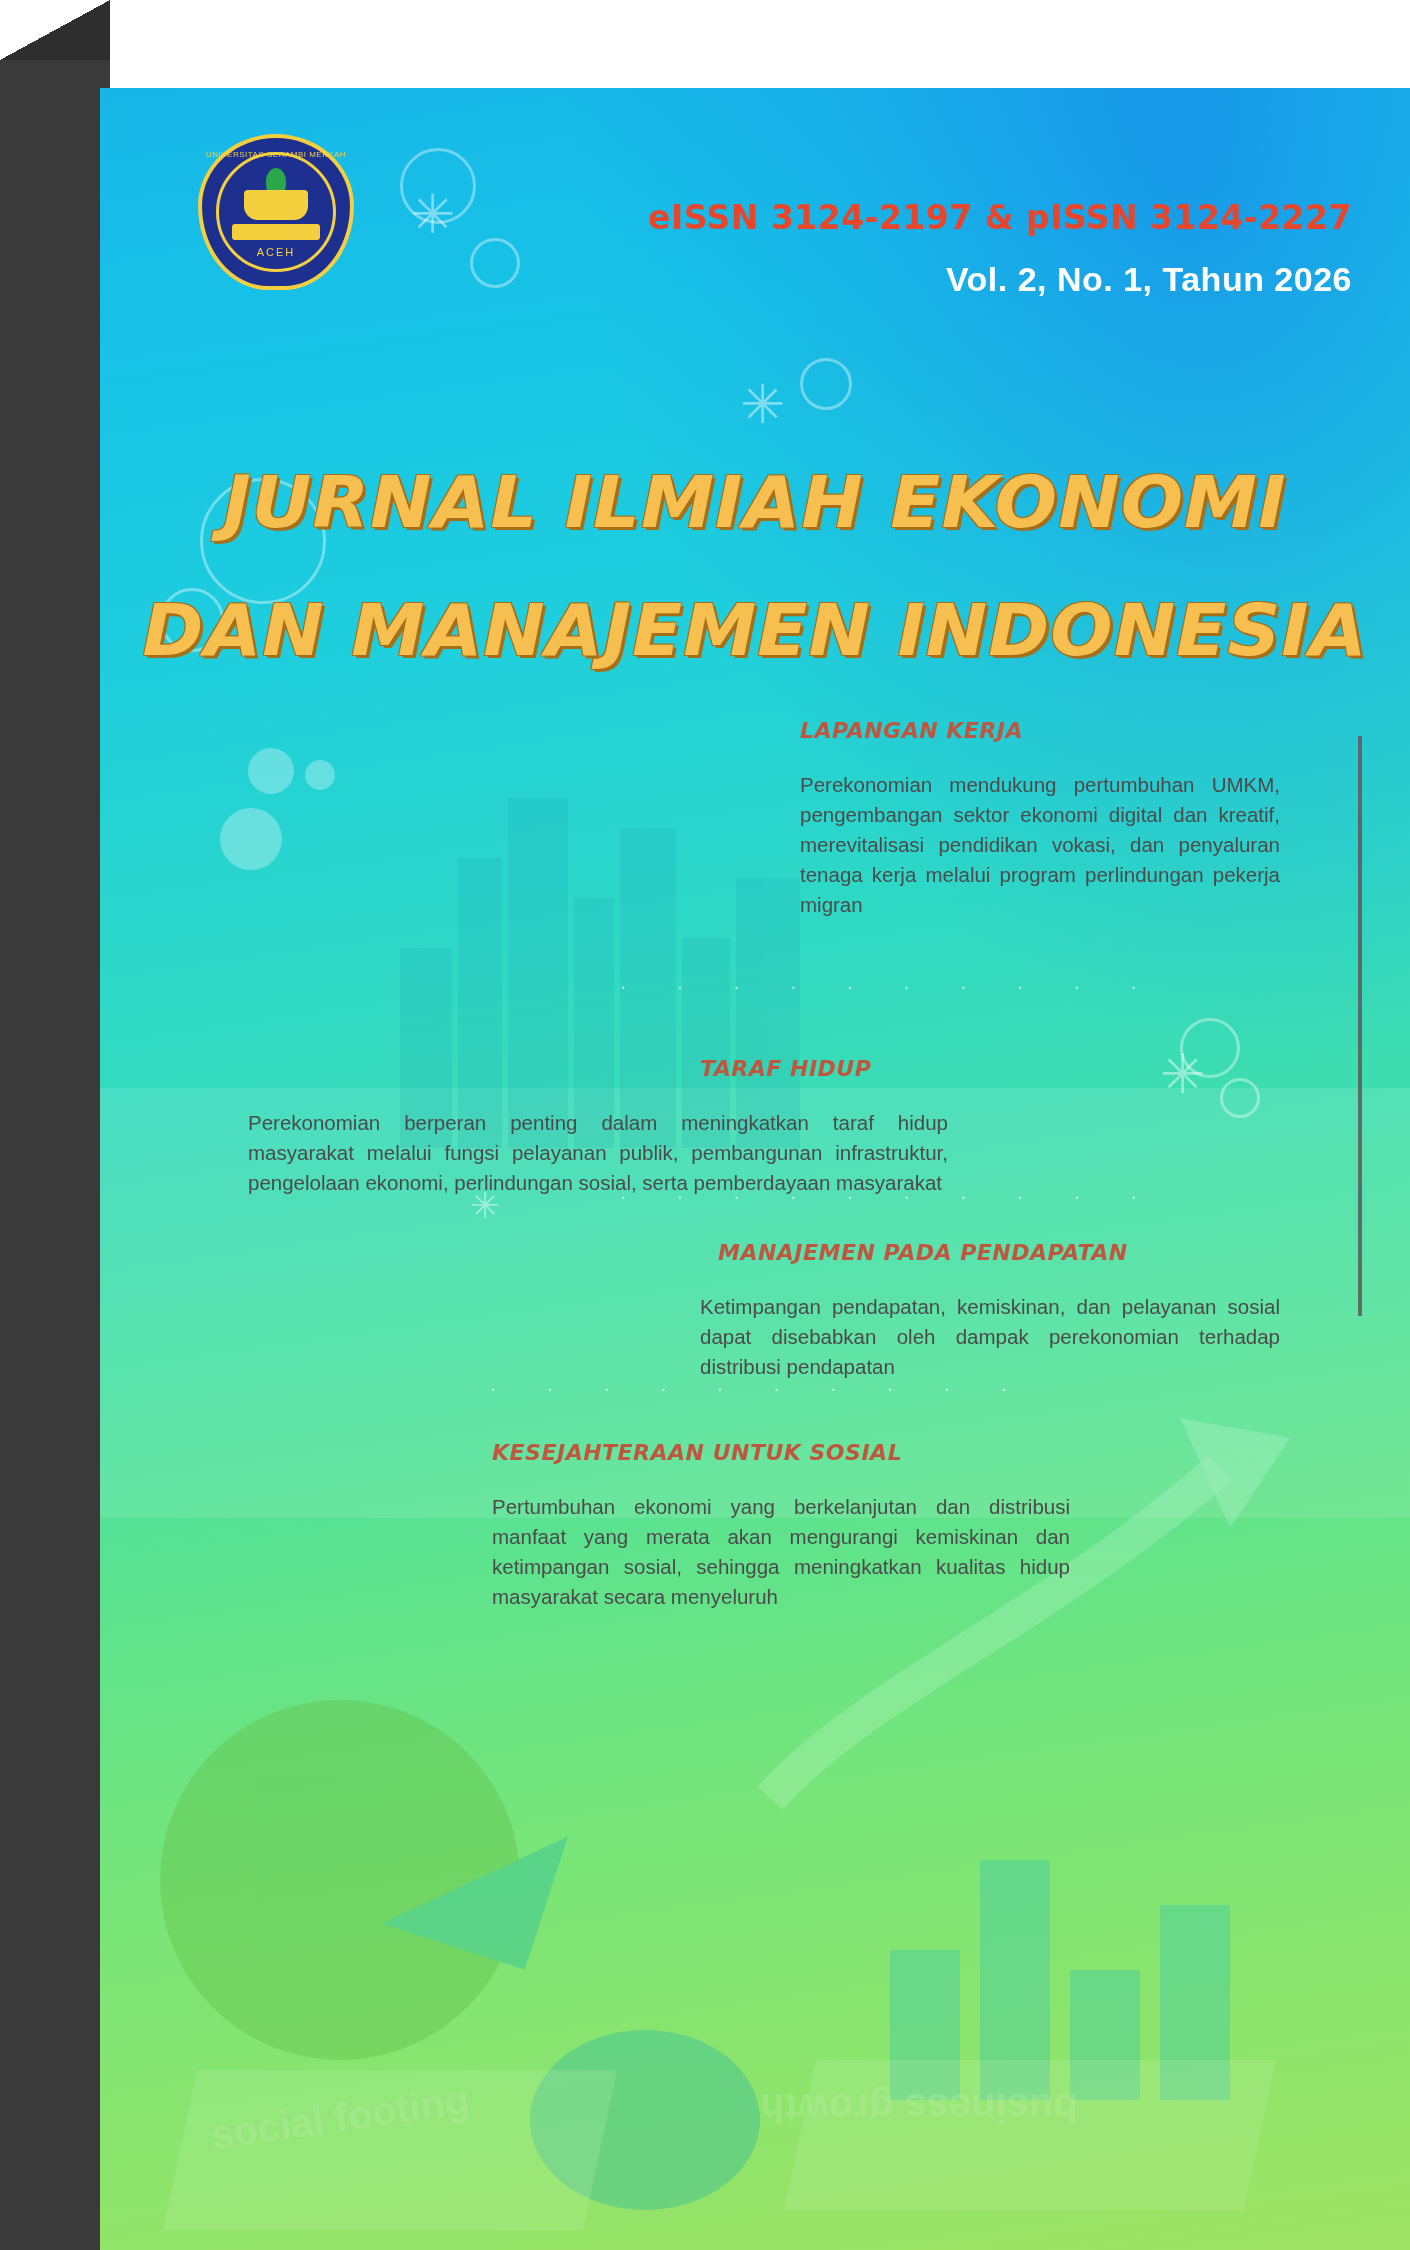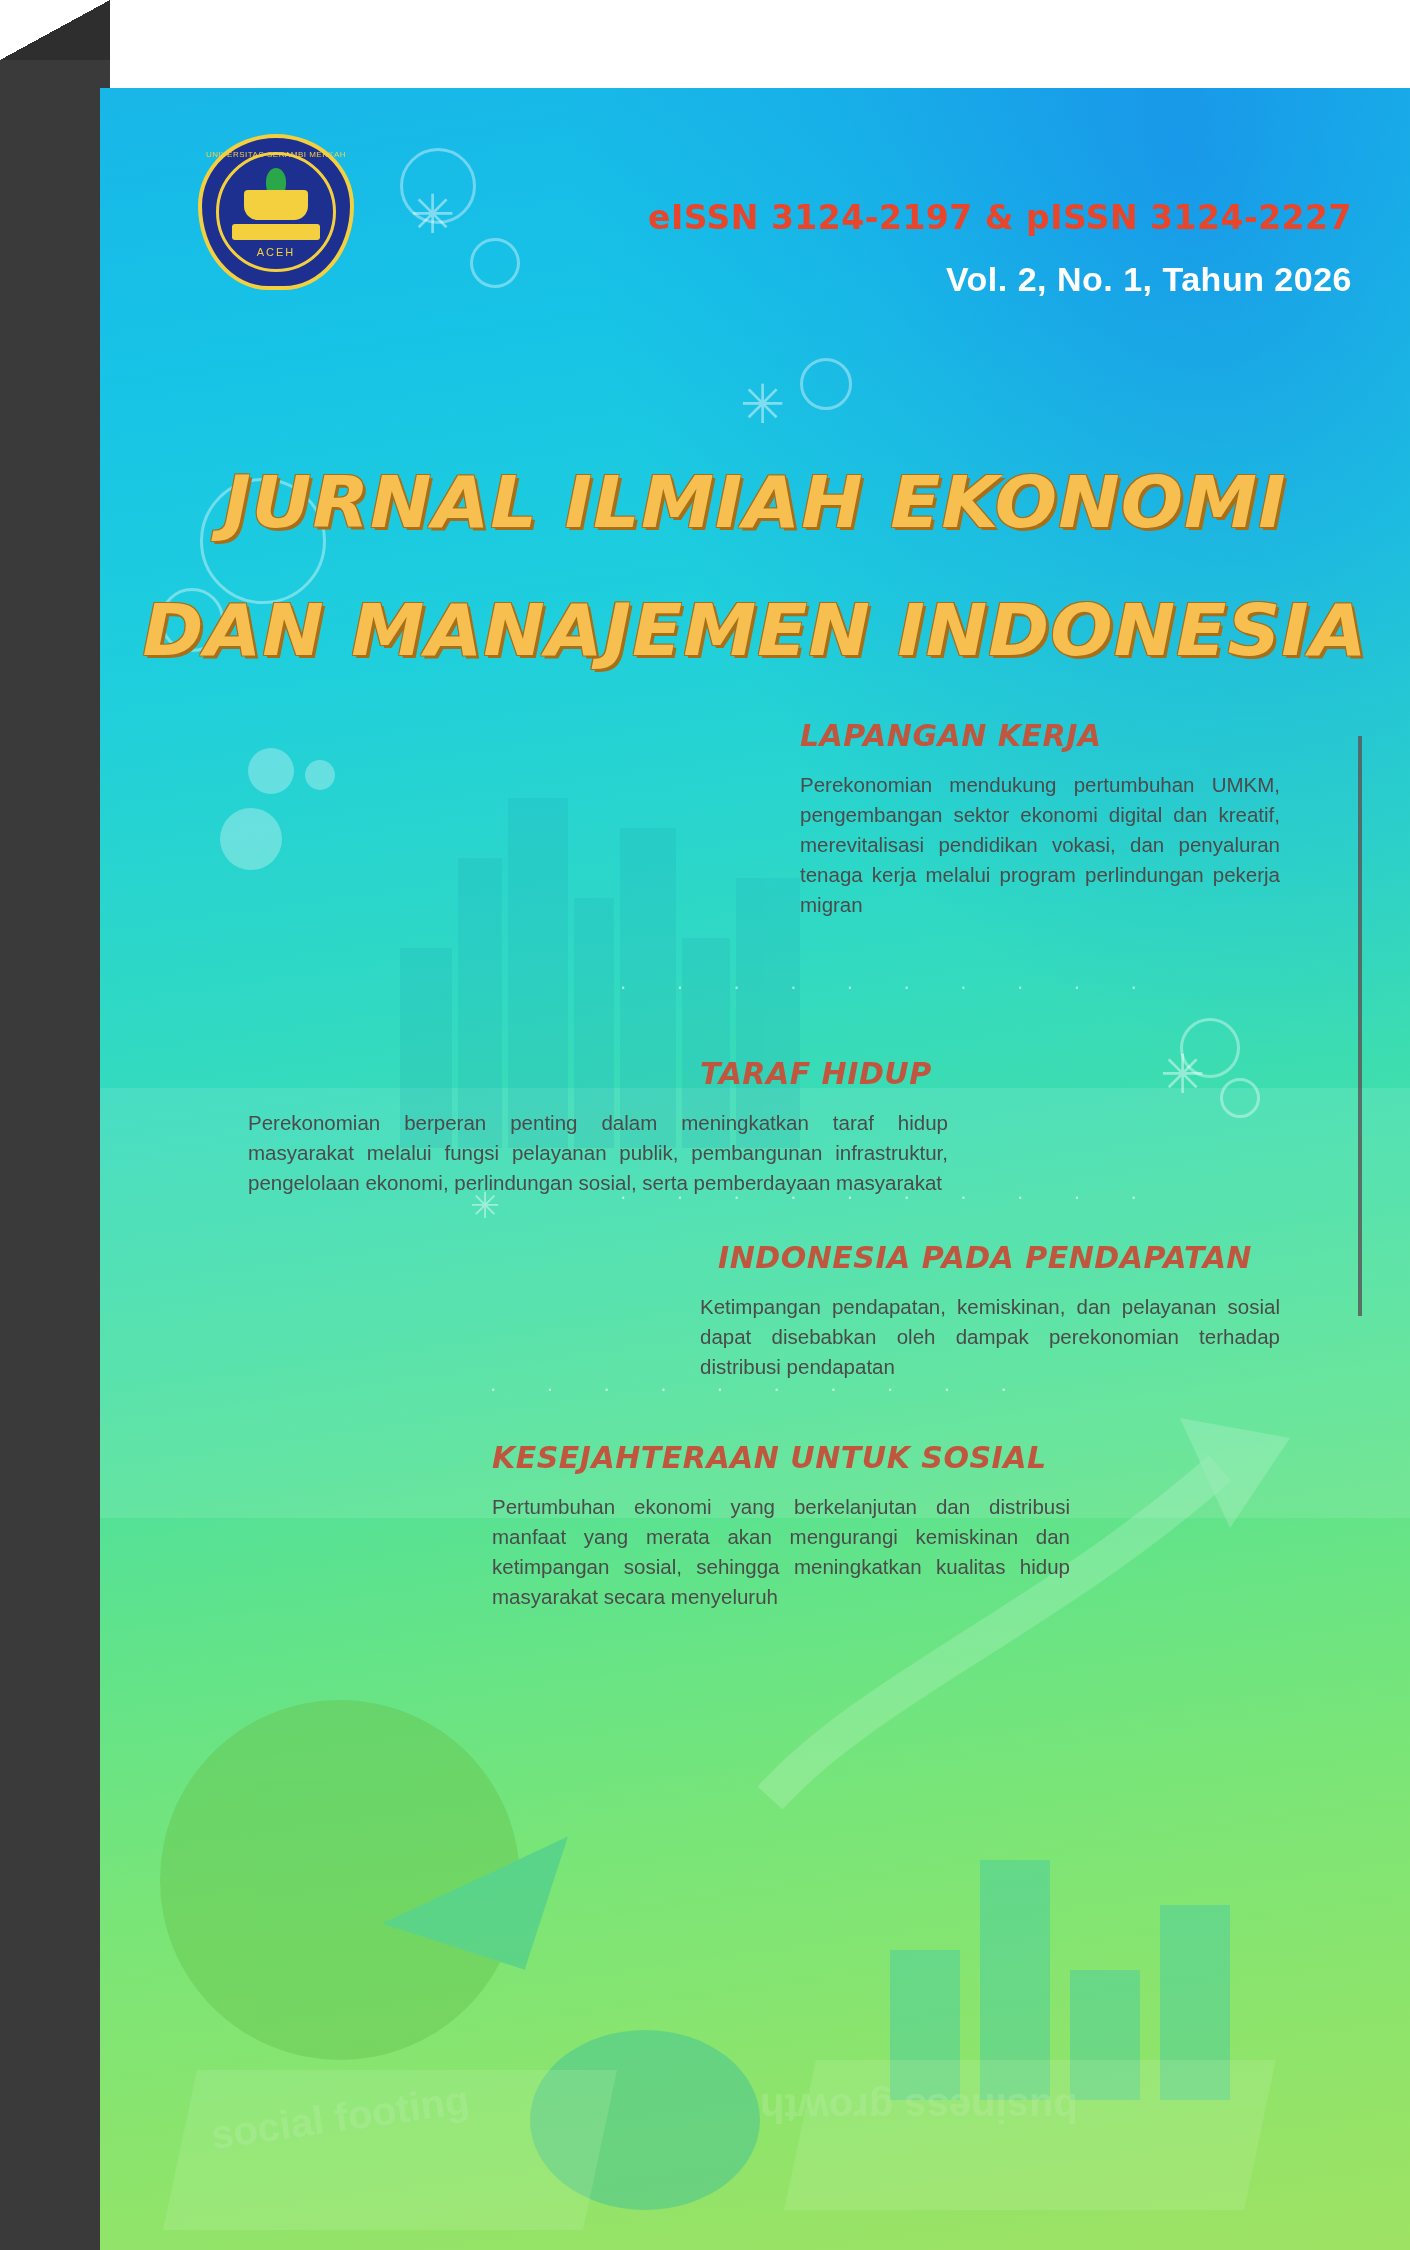--- a/index.html
+++ b/index.html
@@ -300,21 +300,21 @@
   }
   .jtitle.line1 { top: 372px; }
   .jtitle.line2 { top: 500px; }
 
   
   .sec-head {
     position: absolute;
     font-family: "DejaVu Sans", sans-serif;
     font-weight: bold;
     font-style: italic;
-    font-size: 30px;
+    font-size: 22px;
     color: #c0563d;
     letter-spacing: 0.5px;
   }
   .sec-body {
     position: absolute;
     font-family: "Liberation Sans", sans-serif;
     font-size: 20.5px;
     line-height: 30px;
     color: #4b4b4b;
     text-align: justify;
@@ -414,21 +414,21 @@
     <div class="sec-head" id="sec1-head">LAPANGAN KERJA</div>
     <div class="sec-body" id="sec1-body">Perekonomian mendukung pertumbuhan UMKM, pengembangan sektor ekonomi digital dan kreatif, merevitalisasi pendidikan vokasi, dan penyaluran tenaga kerja melalui program perlindungan pekerja migran</div>
 
     <div class="dots-row" id="dots1">· · · · · · · · · ·</div>
 
     <div class="sec-head" id="sec2-head">TARAF HIDUP</div>
     <div class="sec-body" id="sec2-body">Perekonomian berperan penting dalam meningkatkan taraf hidup masyarakat melalui fungsi pelayanan publik, pembangunan infrastruktur, pengelolaan ekonomi, perlindungan sosial, serta pemberdayaan masyarakat</div>
 
     <div class="dots-row" id="dots2">· · · · · · · · · ·</div>
 
-    <div class="sec-head" id="sec3-head">INDONESIA PADA PENDAPATAN</div>
+    <div class="sec-head" id="sec3-head">MANAJEMEN PADA PENDAPATAN</div>
     <div class="sec-body" id="sec3-body">Ketimpangan pendapatan, kemiskinan, dan pelayanan sosial dapat disebabkan oleh dampak perekonomian terhadap distribusi pendapatan</div>
 
     <div class="dots-row" id="dots3">· · · · · · · · · ·</div>
 
     <div class="sec-head" id="sec4-head">KESEJAHTERAAN UNTUK SOSIAL</div>
     <div class="sec-body" id="sec4-body">Pertumbuhan ekonomi yang berkelanjutan dan distribusi manfaat yang merata akan mengurangi kemiskinan dan ketimpangan sosial, sehingga meningkatkan kualitas hidup masyarakat secara menyeluruh</div>
 
   </div>
 </div>
 

